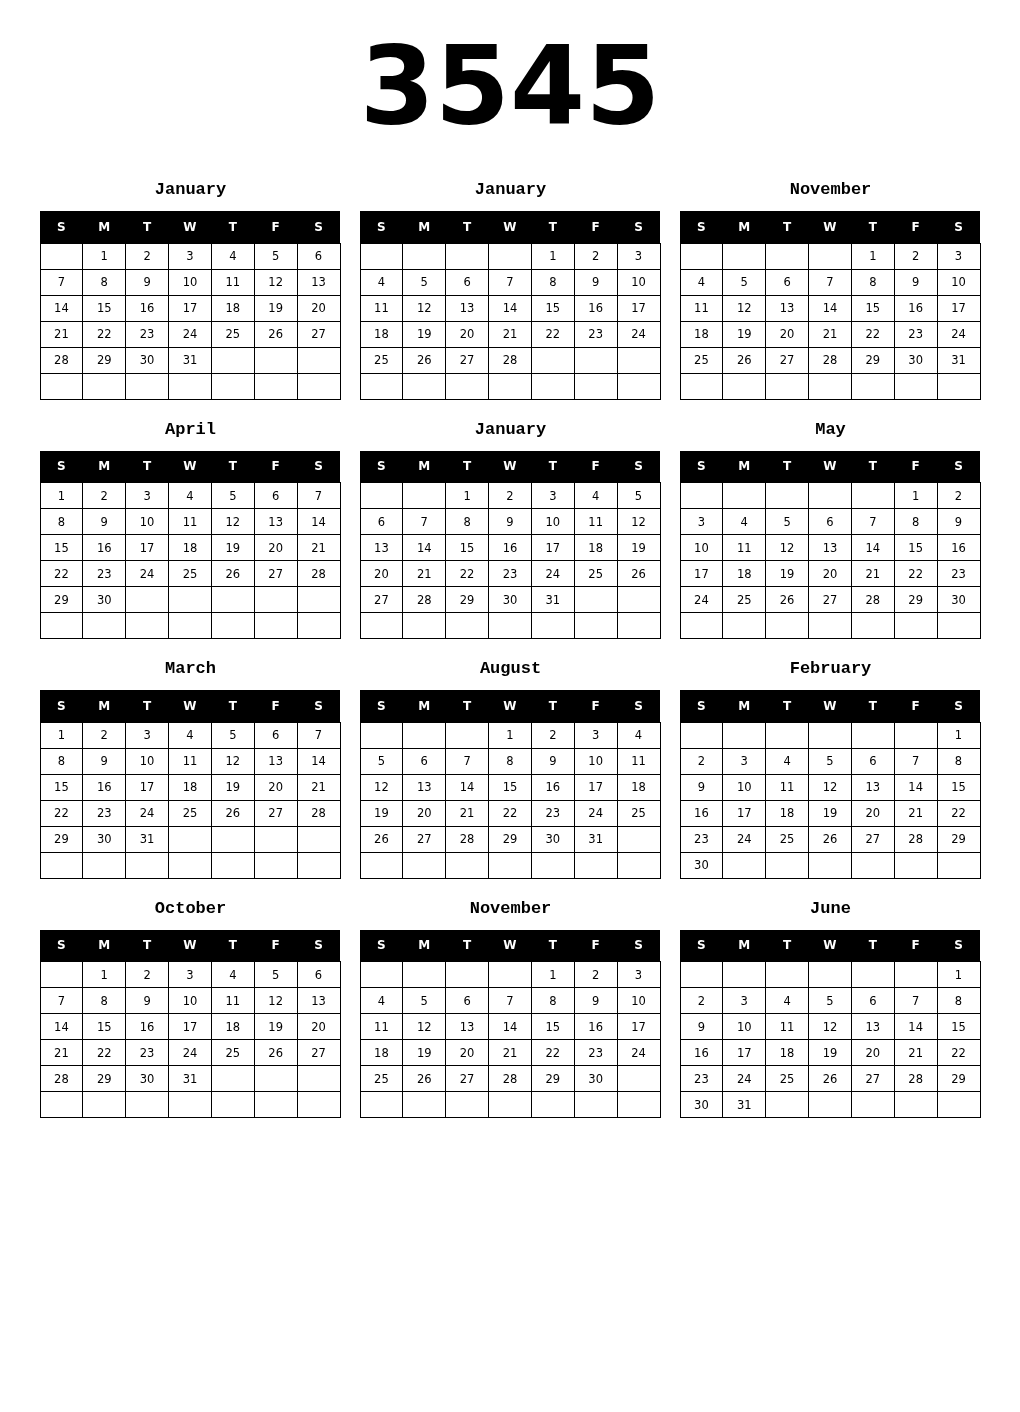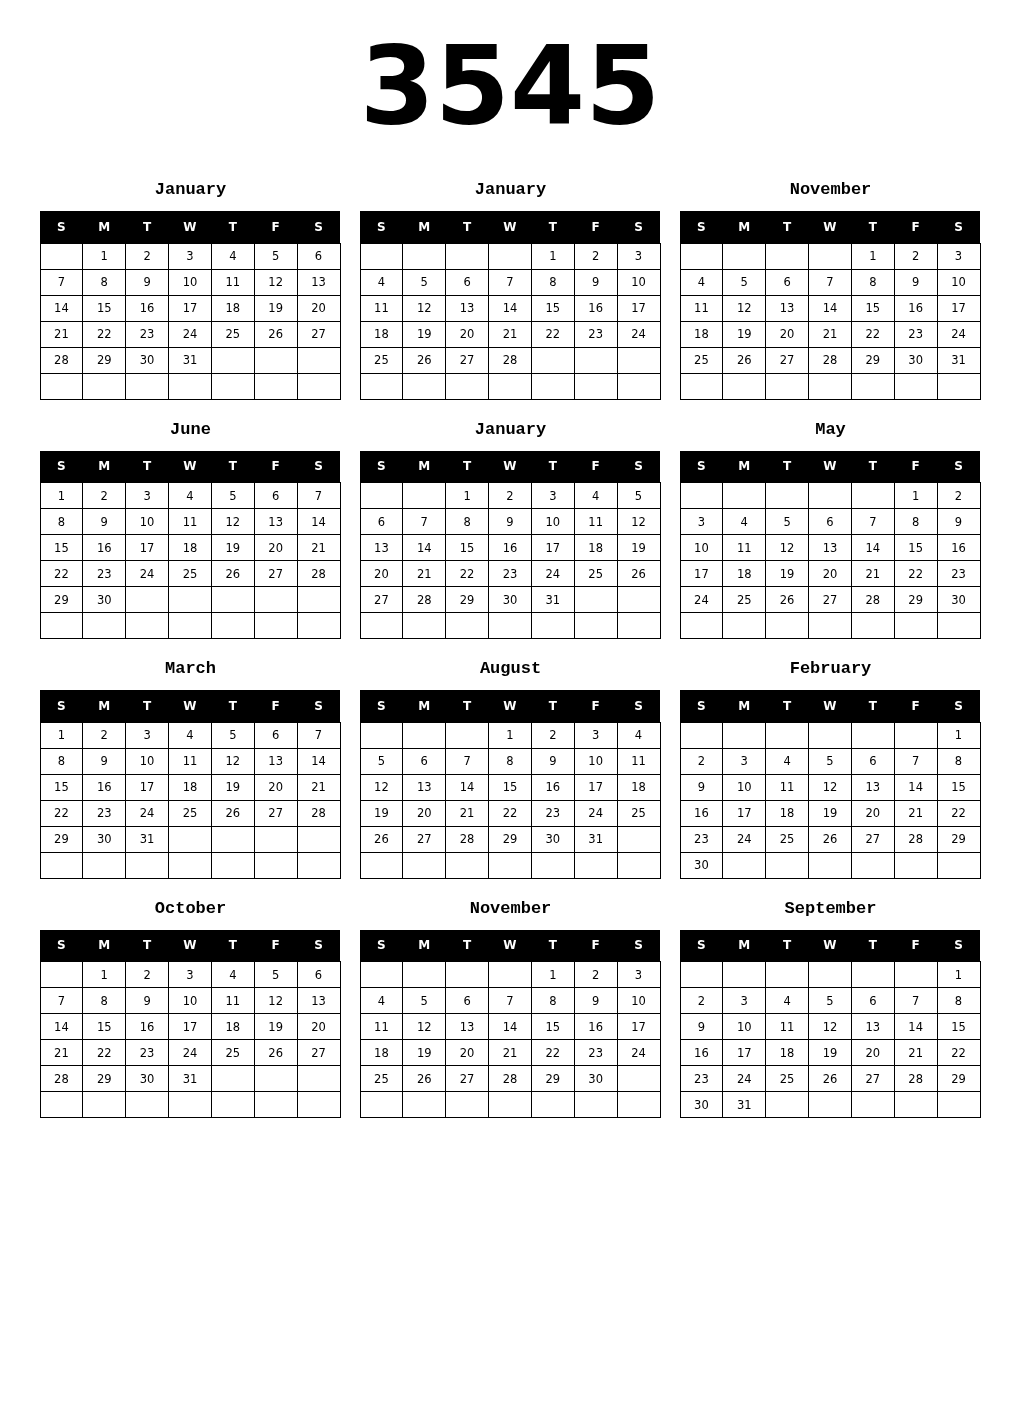--- a/index.html
+++ b/index.html
@@ -298,597 +298,597 @@
               <td class="empty"></td>
               <td class="empty"></td>
               <td class="empty"></td>
               <td class="empty"></td>
               <td class="empty"></td>
             </tr>
           </tbody>
         </table>
       </div>
       <div class="month">
+        <div class="month-name">April</div>
+        <table class="cal">
+          <thead>
+            <tr>
+              <th>S</th>
+              <th>M</th>
+              <th>T</th>
+              <th>W</th>
+              <th>T</th>
+              <th>F</th>
+              <th>S</th>
+            </tr>
+          </thead>
+          <tbody>
+            <tr>
+              <td>1</td>
+              <td>2</td>
+              <td>3</td>
+              <td>4</td>
+              <td>5</td>
+              <td>6</td>
+              <td>7</td>
+            </tr>
+            <tr>
+              <td>8</td>
+              <td>9</td>
+              <td>10</td>
+              <td>11</td>
+              <td>12</td>
+              <td>13</td>
+              <td>14</td>
+            </tr>
+            <tr>
+              <td>15</td>
+              <td>16</td>
+              <td>17</td>
+              <td>18</td>
+              <td>19</td>
+              <td>20</td>
+              <td>21</td>
+            </tr>
+            <tr>
+              <td>22</td>
+              <td>23</td>
+              <td>24</td>
+              <td>25</td>
+              <td>26</td>
+              <td>27</td>
+              <td>28</td>
+            </tr>
+            <tr>
+              <td>29</td>
+              <td>30</td>
+              <td class="empty"></td>
+              <td class="empty"></td>
+              <td class="empty"></td>
+              <td class="empty"></td>
+              <td class="empty"></td>
+            </tr>
+            <tr>
+              <td class="empty"></td>
+              <td class="empty"></td>
+              <td class="empty"></td>
+              <td class="empty"></td>
+              <td class="empty"></td>
+              <td class="empty"></td>
+              <td class="empty"></td>
+            </tr>
+          </tbody>
+        </table>
+      </div>
+      <div class="month">
+        <div class="month-name">January</div>
+        <table class="cal">
+          <thead>
+            <tr>
+              <th>S</th>
+              <th>M</th>
+              <th>T</th>
+              <th>W</th>
+              <th>T</th>
+              <th>F</th>
+              <th>S</th>
+            </tr>
+          </thead>
+          <tbody>
+            <tr>
+              <td class="empty"></td>
+              <td class="empty"></td>
+              <td>1</td>
+              <td>2</td>
+              <td>3</td>
+              <td>4</td>
+              <td>5</td>
+            </tr>
+            <tr>
+              <td>6</td>
+              <td>7</td>
+              <td>8</td>
+              <td>9</td>
+              <td>10</td>
+              <td>11</td>
+              <td>12</td>
+            </tr>
+            <tr>
+              <td>13</td>
+              <td>14</td>
+              <td>15</td>
+              <td>16</td>
+              <td>17</td>
+              <td>18</td>
+              <td>19</td>
+            </tr>
+            <tr>
+              <td>20</td>
+              <td>21</td>
+              <td>22</td>
+              <td>23</td>
+              <td>24</td>
+              <td>25</td>
+              <td>26</td>
+            </tr>
+            <tr>
+              <td>27</td>
+              <td>28</td>
+              <td>29</td>
+              <td>30</td>
+              <td>31</td>
+              <td class="empty"></td>
+              <td class="empty"></td>
+            </tr>
+            <tr>
+              <td class="empty"></td>
+              <td class="empty"></td>
+              <td class="empty"></td>
+              <td class="empty"></td>
+              <td class="empty"></td>
+              <td class="empty"></td>
+              <td class="empty"></td>
+            </tr>
+          </tbody>
+        </table>
+      </div>
+      <div class="month">
+        <div class="month-name">May</div>
+        <table class="cal">
+          <thead>
+            <tr>
+              <th>S</th>
+              <th>M</th>
+              <th>T</th>
+              <th>W</th>
+              <th>T</th>
+              <th>F</th>
+              <th>S</th>
+            </tr>
+          </thead>
+          <tbody>
+            <tr>
+              <td class="empty"></td>
+              <td class="empty"></td>
+              <td class="empty"></td>
+              <td class="empty"></td>
+              <td class="empty"></td>
+              <td>1</td>
+              <td>2</td>
+            </tr>
+            <tr>
+              <td>3</td>
+              <td>4</td>
+              <td>5</td>
+              <td>6</td>
+              <td>7</td>
+              <td>8</td>
+              <td>9</td>
+            </tr>
+            <tr>
+              <td>10</td>
+              <td>11</td>
+              <td>12</td>
+              <td>13</td>
+              <td>14</td>
+              <td>15</td>
+              <td>16</td>
+            </tr>
+            <tr>
+              <td>17</td>
+              <td>18</td>
+              <td>19</td>
+              <td>20</td>
+              <td>21</td>
+              <td>22</td>
+              <td>23</td>
+            </tr>
+            <tr>
+              <td>24</td>
+              <td>25</td>
+              <td>26</td>
+              <td>27</td>
+              <td>28</td>
+              <td>29</td>
+              <td>30</td>
+            </tr>
+            <tr>
+              <td class="empty"></td>
+              <td class="empty"></td>
+              <td class="empty"></td>
+              <td class="empty"></td>
+              <td class="empty"></td>
+              <td class="empty"></td>
+              <td class="empty"></td>
+            </tr>
+          </tbody>
+        </table>
+      </div>
+      <div class="month">
+        <div class="month-name">March</div>
+        <table class="cal">
+          <thead>
+            <tr>
+              <th>S</th>
+              <th>M</th>
+              <th>T</th>
+              <th>W</th>
+              <th>T</th>
+              <th>F</th>
+              <th>S</th>
+            </tr>
+          </thead>
+          <tbody>
+            <tr>
+              <td>1</td>
+              <td>2</td>
+              <td>3</td>
+              <td>4</td>
+              <td>5</td>
+              <td>6</td>
+              <td>7</td>
+            </tr>
+            <tr>
+              <td>8</td>
+              <td>9</td>
+              <td>10</td>
+              <td>11</td>
+              <td>12</td>
+              <td>13</td>
+              <td>14</td>
+            </tr>
+            <tr>
+              <td>15</td>
+              <td>16</td>
+              <td>17</td>
+              <td>18</td>
+              <td>19</td>
+              <td>20</td>
+              <td>21</td>
+            </tr>
+            <tr>
+              <td>22</td>
+              <td>23</td>
+              <td>24</td>
+              <td>25</td>
+              <td>26</td>
+              <td>27</td>
+              <td>28</td>
+            </tr>
+            <tr>
+              <td>29</td>
+              <td>30</td>
+              <td>31</td>
+              <td class="empty"></td>
+              <td class="empty"></td>
+              <td class="empty"></td>
+              <td class="empty"></td>
+            </tr>
+            <tr>
+              <td class="empty"></td>
+              <td class="empty"></td>
+              <td class="empty"></td>
+              <td class="empty"></td>
+              <td class="empty"></td>
+              <td class="empty"></td>
+              <td class="empty"></td>
+            </tr>
+          </tbody>
+        </table>
+      </div>
+      <div class="month">
+        <div class="month-name">August</div>
+        <table class="cal">
+          <thead>
+            <tr>
+              <th>S</th>
+              <th>M</th>
+              <th>T</th>
+              <th>W</th>
+              <th>T</th>
+              <th>F</th>
+              <th>S</th>
+            </tr>
+          </thead>
+          <tbody>
+            <tr>
+              <td class="empty"></td>
+              <td class="empty"></td>
+              <td class="empty"></td>
+              <td>1</td>
+              <td>2</td>
+              <td>3</td>
+              <td>4</td>
+            </tr>
+            <tr>
+              <td>5</td>
+              <td>6</td>
+              <td>7</td>
+              <td>8</td>
+              <td>9</td>
+              <td>10</td>
+              <td>11</td>
+            </tr>
+            <tr>
+              <td>12</td>
+              <td>13</td>
+              <td>14</td>
+              <td>15</td>
+              <td>16</td>
+              <td>17</td>
+              <td>18</td>
+            </tr>
+            <tr>
+              <td>19</td>
+              <td>20</td>
+              <td>21</td>
+              <td>22</td>
+              <td>23</td>
+              <td>24</td>
+              <td>25</td>
+            </tr>
+            <tr>
+              <td>26</td>
+              <td>27</td>
+              <td>28</td>
+              <td>29</td>
+              <td>30</td>
+              <td>31</td>
+              <td class="empty"></td>
+            </tr>
+            <tr>
+              <td class="empty"></td>
+              <td class="empty"></td>
+              <td class="empty"></td>
+              <td class="empty"></td>
+              <td class="empty"></td>
+              <td class="empty"></td>
+              <td class="empty"></td>
+            </tr>
+          </tbody>
+        </table>
+      </div>
+      <div class="month">
+        <div class="month-name">February</div>
+        <table class="cal">
+          <thead>
+            <tr>
+              <th>S</th>
+              <th>M</th>
+              <th>T</th>
+              <th>W</th>
+              <th>T</th>
+              <th>F</th>
+              <th>S</th>
+            </tr>
+          </thead>
+          <tbody>
+            <tr>
+              <td class="empty"></td>
+              <td class="empty"></td>
+              <td class="empty"></td>
+              <td class="empty"></td>
+              <td class="empty"></td>
+              <td class="empty"></td>
+              <td>1</td>
+            </tr>
+            <tr>
+              <td>2</td>
+              <td>3</td>
+              <td>4</td>
+              <td>5</td>
+              <td>6</td>
+              <td>7</td>
+              <td>8</td>
+            </tr>
+            <tr>
+              <td>9</td>
+              <td>10</td>
+              <td>11</td>
+              <td>12</td>
+              <td>13</td>
+              <td>14</td>
+              <td>15</td>
+            </tr>
+            <tr>
+              <td>16</td>
+              <td>17</td>
+              <td>18</td>
+              <td>19</td>
+              <td>20</td>
+              <td>21</td>
+              <td>22</td>
+            </tr>
+            <tr>
+              <td>23</td>
+              <td>24</td>
+              <td>25</td>
+              <td>26</td>
+              <td>27</td>
+              <td>28</td>
+              <td>29</td>
+            </tr>
+            <tr>
+              <td>30</td>
+              <td class="empty"></td>
+              <td class="empty"></td>
+              <td class="empty"></td>
+              <td class="empty"></td>
+              <td class="empty"></td>
+              <td class="empty"></td>
+            </tr>
+          </tbody>
+        </table>
+      </div>
+      <div class="month">
+        <div class="month-name">October</div>
+        <table class="cal">
+          <thead>
+            <tr>
+              <th>S</th>
+              <th>M</th>
+              <th>T</th>
+              <th>W</th>
+              <th>T</th>
+              <th>F</th>
+              <th>S</th>
+            </tr>
+          </thead>
+          <tbody>
+            <tr>
+              <td class="empty"></td>
+              <td>1</td>
+              <td>2</td>
+              <td>3</td>
+              <td>4</td>
+              <td>5</td>
+              <td>6</td>
+            </tr>
+            <tr>
+              <td>7</td>
+              <td>8</td>
+              <td>9</td>
+              <td>10</td>
+              <td>11</td>
+              <td>12</td>
+              <td>13</td>
+            </tr>
+            <tr>
+              <td>14</td>
+              <td>15</td>
+              <td>16</td>
+              <td>17</td>
+              <td>18</td>
+              <td>19</td>
+              <td>20</td>
+            </tr>
+            <tr>
+              <td>21</td>
+              <td>22</td>
+              <td>23</td>
+              <td>24</td>
+              <td>25</td>
+              <td>26</td>
+              <td>27</td>
+            </tr>
+            <tr>
+              <td>28</td>
+              <td>29</td>
+              <td>30</td>
+              <td>31</td>
+              <td class="empty"></td>
+              <td class="empty"></td>
+              <td class="empty"></td>
+            </tr>
+            <tr>
+              <td class="empty"></td>
+              <td class="empty"></td>
+              <td class="empty"></td>
+              <td class="empty"></td>
+              <td class="empty"></td>
+              <td class="empty"></td>
+              <td class="empty"></td>
+            </tr>
+          </tbody>
+        </table>
+      </div>
+      <div class="month">
+        <div class="month-name">November</div>
+        <table class="cal">
+          <thead>
+            <tr>
+              <th>S</th>
+              <th>M</th>
+              <th>T</th>
+              <th>W</th>
+              <th>T</th>
+              <th>F</th>
+              <th>S</th>
+            </tr>
+          </thead>
+          <tbody>
+            <tr>
+              <td class="empty"></td>
+              <td class="empty"></td>
+              <td class="empty"></td>
+              <td class="empty"></td>
+              <td>1</td>
+              <td>2</td>
+              <td>3</td>
+            </tr>
+            <tr>
+              <td>4</td>
+              <td>5</td>
+              <td>6</td>
+              <td>7</td>
+              <td>8</td>
+              <td>9</td>
+              <td>10</td>
+            </tr>
+            <tr>
+              <td>11</td>
+              <td>12</td>
+              <td>13</td>
+              <td>14</td>
+              <td>15</td>
+              <td>16</td>
+              <td>17</td>
+            </tr>
+            <tr>
+              <td>18</td>
+              <td>19</td>
+              <td>20</td>
+              <td>21</td>
+              <td>22</td>
+              <td>23</td>
+              <td>24</td>
+            </tr>
+            <tr>
+              <td>25</td>
+              <td>26</td>
+              <td>27</td>
+              <td>28</td>
+              <td>29</td>
+              <td>30</td>
+              <td class="empty"></td>
+            </tr>
+            <tr>
+              <td class="empty"></td>
+              <td class="empty"></td>
+              <td class="empty"></td>
+              <td class="empty"></td>
+              <td class="empty"></td>
+              <td class="empty"></td>
+              <td class="empty"></td>
+            </tr>
+          </tbody>
+        </table>
+      </div>
+      <div class="month">
         <div class="month-name">June</div>
-        <table class="cal">
-          <thead>
-            <tr>
-              <th>S</th>
-              <th>M</th>
-              <th>T</th>
-              <th>W</th>
-              <th>T</th>
-              <th>F</th>
-              <th>S</th>
-            </tr>
-          </thead>
-          <tbody>
-            <tr>
-              <td>1</td>
-              <td>2</td>
-              <td>3</td>
-              <td>4</td>
-              <td>5</td>
-              <td>6</td>
-              <td>7</td>
-            </tr>
-            <tr>
-              <td>8</td>
-              <td>9</td>
-              <td>10</td>
-              <td>11</td>
-              <td>12</td>
-              <td>13</td>
-              <td>14</td>
-            </tr>
-            <tr>
-              <td>15</td>
-              <td>16</td>
-              <td>17</td>
-              <td>18</td>
-              <td>19</td>
-              <td>20</td>
-              <td>21</td>
-            </tr>
-            <tr>
-              <td>22</td>
-              <td>23</td>
-              <td>24</td>
-              <td>25</td>
-              <td>26</td>
-              <td>27</td>
-              <td>28</td>
-            </tr>
-            <tr>
-              <td>29</td>
-              <td>30</td>
-              <td class="empty"></td>
-              <td class="empty"></td>
-              <td class="empty"></td>
-              <td class="empty"></td>
-              <td class="empty"></td>
-            </tr>
-            <tr>
-              <td class="empty"></td>
-              <td class="empty"></td>
-              <td class="empty"></td>
-              <td class="empty"></td>
-              <td class="empty"></td>
-              <td class="empty"></td>
-              <td class="empty"></td>
-            </tr>
-          </tbody>
-        </table>
-      </div>
-      <div class="month">
-        <div class="month-name">January</div>
-        <table class="cal">
-          <thead>
-            <tr>
-              <th>S</th>
-              <th>M</th>
-              <th>T</th>
-              <th>W</th>
-              <th>T</th>
-              <th>F</th>
-              <th>S</th>
-            </tr>
-          </thead>
-          <tbody>
-            <tr>
-              <td class="empty"></td>
-              <td class="empty"></td>
-              <td>1</td>
-              <td>2</td>
-              <td>3</td>
-              <td>4</td>
-              <td>5</td>
-            </tr>
-            <tr>
-              <td>6</td>
-              <td>7</td>
-              <td>8</td>
-              <td>9</td>
-              <td>10</td>
-              <td>11</td>
-              <td>12</td>
-            </tr>
-            <tr>
-              <td>13</td>
-              <td>14</td>
-              <td>15</td>
-              <td>16</td>
-              <td>17</td>
-              <td>18</td>
-              <td>19</td>
-            </tr>
-            <tr>
-              <td>20</td>
-              <td>21</td>
-              <td>22</td>
-              <td>23</td>
-              <td>24</td>
-              <td>25</td>
-              <td>26</td>
-            </tr>
-            <tr>
-              <td>27</td>
-              <td>28</td>
-              <td>29</td>
-              <td>30</td>
-              <td>31</td>
-              <td class="empty"></td>
-              <td class="empty"></td>
-            </tr>
-            <tr>
-              <td class="empty"></td>
-              <td class="empty"></td>
-              <td class="empty"></td>
-              <td class="empty"></td>
-              <td class="empty"></td>
-              <td class="empty"></td>
-              <td class="empty"></td>
-            </tr>
-          </tbody>
-        </table>
-      </div>
-      <div class="month">
-        <div class="month-name">May</div>
-        <table class="cal">
-          <thead>
-            <tr>
-              <th>S</th>
-              <th>M</th>
-              <th>T</th>
-              <th>W</th>
-              <th>T</th>
-              <th>F</th>
-              <th>S</th>
-            </tr>
-          </thead>
-          <tbody>
-            <tr>
-              <td class="empty"></td>
-              <td class="empty"></td>
-              <td class="empty"></td>
-              <td class="empty"></td>
-              <td class="empty"></td>
-              <td>1</td>
-              <td>2</td>
-            </tr>
-            <tr>
-              <td>3</td>
-              <td>4</td>
-              <td>5</td>
-              <td>6</td>
-              <td>7</td>
-              <td>8</td>
-              <td>9</td>
-            </tr>
-            <tr>
-              <td>10</td>
-              <td>11</td>
-              <td>12</td>
-              <td>13</td>
-              <td>14</td>
-              <td>15</td>
-              <td>16</td>
-            </tr>
-            <tr>
-              <td>17</td>
-              <td>18</td>
-              <td>19</td>
-              <td>20</td>
-              <td>21</td>
-              <td>22</td>
-              <td>23</td>
-            </tr>
-            <tr>
-              <td>24</td>
-              <td>25</td>
-              <td>26</td>
-              <td>27</td>
-              <td>28</td>
-              <td>29</td>
-              <td>30</td>
-            </tr>
-            <tr>
-              <td class="empty"></td>
-              <td class="empty"></td>
-              <td class="empty"></td>
-              <td class="empty"></td>
-              <td class="empty"></td>
-              <td class="empty"></td>
-              <td class="empty"></td>
-            </tr>
-          </tbody>
-        </table>
-      </div>
-      <div class="month">
-        <div class="month-name">March</div>
-        <table class="cal">
-          <thead>
-            <tr>
-              <th>S</th>
-              <th>M</th>
-              <th>T</th>
-              <th>W</th>
-              <th>T</th>
-              <th>F</th>
-              <th>S</th>
-            </tr>
-          </thead>
-          <tbody>
-            <tr>
-              <td>1</td>
-              <td>2</td>
-              <td>3</td>
-              <td>4</td>
-              <td>5</td>
-              <td>6</td>
-              <td>7</td>
-            </tr>
-            <tr>
-              <td>8</td>
-              <td>9</td>
-              <td>10</td>
-              <td>11</td>
-              <td>12</td>
-              <td>13</td>
-              <td>14</td>
-            </tr>
-            <tr>
-              <td>15</td>
-              <td>16</td>
-              <td>17</td>
-              <td>18</td>
-              <td>19</td>
-              <td>20</td>
-              <td>21</td>
-            </tr>
-            <tr>
-              <td>22</td>
-              <td>23</td>
-              <td>24</td>
-              <td>25</td>
-              <td>26</td>
-              <td>27</td>
-              <td>28</td>
-            </tr>
-            <tr>
-              <td>29</td>
-              <td>30</td>
-              <td>31</td>
-              <td class="empty"></td>
-              <td class="empty"></td>
-              <td class="empty"></td>
-              <td class="empty"></td>
-            </tr>
-            <tr>
-              <td class="empty"></td>
-              <td class="empty"></td>
-              <td class="empty"></td>
-              <td class="empty"></td>
-              <td class="empty"></td>
-              <td class="empty"></td>
-              <td class="empty"></td>
-            </tr>
-          </tbody>
-        </table>
-      </div>
-      <div class="month">
-        <div class="month-name">August</div>
-        <table class="cal">
-          <thead>
-            <tr>
-              <th>S</th>
-              <th>M</th>
-              <th>T</th>
-              <th>W</th>
-              <th>T</th>
-              <th>F</th>
-              <th>S</th>
-            </tr>
-          </thead>
-          <tbody>
-            <tr>
-              <td class="empty"></td>
-              <td class="empty"></td>
-              <td class="empty"></td>
-              <td>1</td>
-              <td>2</td>
-              <td>3</td>
-              <td>4</td>
-            </tr>
-            <tr>
-              <td>5</td>
-              <td>6</td>
-              <td>7</td>
-              <td>8</td>
-              <td>9</td>
-              <td>10</td>
-              <td>11</td>
-            </tr>
-            <tr>
-              <td>12</td>
-              <td>13</td>
-              <td>14</td>
-              <td>15</td>
-              <td>16</td>
-              <td>17</td>
-              <td>18</td>
-            </tr>
-            <tr>
-              <td>19</td>
-              <td>20</td>
-              <td>21</td>
-              <td>22</td>
-              <td>23</td>
-              <td>24</td>
-              <td>25</td>
-            </tr>
-            <tr>
-              <td>26</td>
-              <td>27</td>
-              <td>28</td>
-              <td>29</td>
-              <td>30</td>
-              <td>31</td>
-              <td class="empty"></td>
-            </tr>
-            <tr>
-              <td class="empty"></td>
-              <td class="empty"></td>
-              <td class="empty"></td>
-              <td class="empty"></td>
-              <td class="empty"></td>
-              <td class="empty"></td>
-              <td class="empty"></td>
-            </tr>
-          </tbody>
-        </table>
-      </div>
-      <div class="month">
-        <div class="month-name">February</div>
-        <table class="cal">
-          <thead>
-            <tr>
-              <th>S</th>
-              <th>M</th>
-              <th>T</th>
-              <th>W</th>
-              <th>T</th>
-              <th>F</th>
-              <th>S</th>
-            </tr>
-          </thead>
-          <tbody>
-            <tr>
-              <td class="empty"></td>
-              <td class="empty"></td>
-              <td class="empty"></td>
-              <td class="empty"></td>
-              <td class="empty"></td>
-              <td class="empty"></td>
-              <td>1</td>
-            </tr>
-            <tr>
-              <td>2</td>
-              <td>3</td>
-              <td>4</td>
-              <td>5</td>
-              <td>6</td>
-              <td>7</td>
-              <td>8</td>
-            </tr>
-            <tr>
-              <td>9</td>
-              <td>10</td>
-              <td>11</td>
-              <td>12</td>
-              <td>13</td>
-              <td>14</td>
-              <td>15</td>
-            </tr>
-            <tr>
-              <td>16</td>
-              <td>17</td>
-              <td>18</td>
-              <td>19</td>
-              <td>20</td>
-              <td>21</td>
-              <td>22</td>
-            </tr>
-            <tr>
-              <td>23</td>
-              <td>24</td>
-              <td>25</td>
-              <td>26</td>
-              <td>27</td>
-              <td>28</td>
-              <td>29</td>
-            </tr>
-            <tr>
-              <td>30</td>
-              <td class="empty"></td>
-              <td class="empty"></td>
-              <td class="empty"></td>
-              <td class="empty"></td>
-              <td class="empty"></td>
-              <td class="empty"></td>
-            </tr>
-          </tbody>
-        </table>
-      </div>
-      <div class="month">
-        <div class="month-name">October</div>
-        <table class="cal">
-          <thead>
-            <tr>
-              <th>S</th>
-              <th>M</th>
-              <th>T</th>
-              <th>W</th>
-              <th>T</th>
-              <th>F</th>
-              <th>S</th>
-            </tr>
-          </thead>
-          <tbody>
-            <tr>
-              <td class="empty"></td>
-              <td>1</td>
-              <td>2</td>
-              <td>3</td>
-              <td>4</td>
-              <td>5</td>
-              <td>6</td>
-            </tr>
-            <tr>
-              <td>7</td>
-              <td>8</td>
-              <td>9</td>
-              <td>10</td>
-              <td>11</td>
-              <td>12</td>
-              <td>13</td>
-            </tr>
-            <tr>
-              <td>14</td>
-              <td>15</td>
-              <td>16</td>
-              <td>17</td>
-              <td>18</td>
-              <td>19</td>
-              <td>20</td>
-            </tr>
-            <tr>
-              <td>21</td>
-              <td>22</td>
-              <td>23</td>
-              <td>24</td>
-              <td>25</td>
-              <td>26</td>
-              <td>27</td>
-            </tr>
-            <tr>
-              <td>28</td>
-              <td>29</td>
-              <td>30</td>
-              <td>31</td>
-              <td class="empty"></td>
-              <td class="empty"></td>
-              <td class="empty"></td>
-            </tr>
-            <tr>
-              <td class="empty"></td>
-              <td class="empty"></td>
-              <td class="empty"></td>
-              <td class="empty"></td>
-              <td class="empty"></td>
-              <td class="empty"></td>
-              <td class="empty"></td>
-            </tr>
-          </tbody>
-        </table>
-      </div>
-      <div class="month">
-        <div class="month-name">November</div>
-        <table class="cal">
-          <thead>
-            <tr>
-              <th>S</th>
-              <th>M</th>
-              <th>T</th>
-              <th>W</th>
-              <th>T</th>
-              <th>F</th>
-              <th>S</th>
-            </tr>
-          </thead>
-          <tbody>
-            <tr>
-              <td class="empty"></td>
-              <td class="empty"></td>
-              <td class="empty"></td>
-              <td class="empty"></td>
-              <td>1</td>
-              <td>2</td>
-              <td>3</td>
-            </tr>
-            <tr>
-              <td>4</td>
-              <td>5</td>
-              <td>6</td>
-              <td>7</td>
-              <td>8</td>
-              <td>9</td>
-              <td>10</td>
-            </tr>
-            <tr>
-              <td>11</td>
-              <td>12</td>
-              <td>13</td>
-              <td>14</td>
-              <td>15</td>
-              <td>16</td>
-              <td>17</td>
-            </tr>
-            <tr>
-              <td>18</td>
-              <td>19</td>
-              <td>20</td>
-              <td>21</td>
-              <td>22</td>
-              <td>23</td>
-              <td>24</td>
-            </tr>
-            <tr>
-              <td>25</td>
-              <td>26</td>
-              <td>27</td>
-              <td>28</td>
-              <td>29</td>
-              <td>30</td>
-              <td class="empty"></td>
-            </tr>
-            <tr>
-              <td class="empty"></td>
-              <td class="empty"></td>
-              <td class="empty"></td>
-              <td class="empty"></td>
-              <td class="empty"></td>
-              <td class="empty"></td>
-              <td class="empty"></td>
-            </tr>
-          </tbody>
-        </table>
-      </div>
-      <div class="month">
-        <div class="month-name">September</div>
         <table class="cal">
           <thead>
             <tr>
               <th>S</th>
               <th>M</th>
               <th>T</th>
               <th>W</th>
               <th>T</th>
               <th>F</th>
               <th>S</th>

